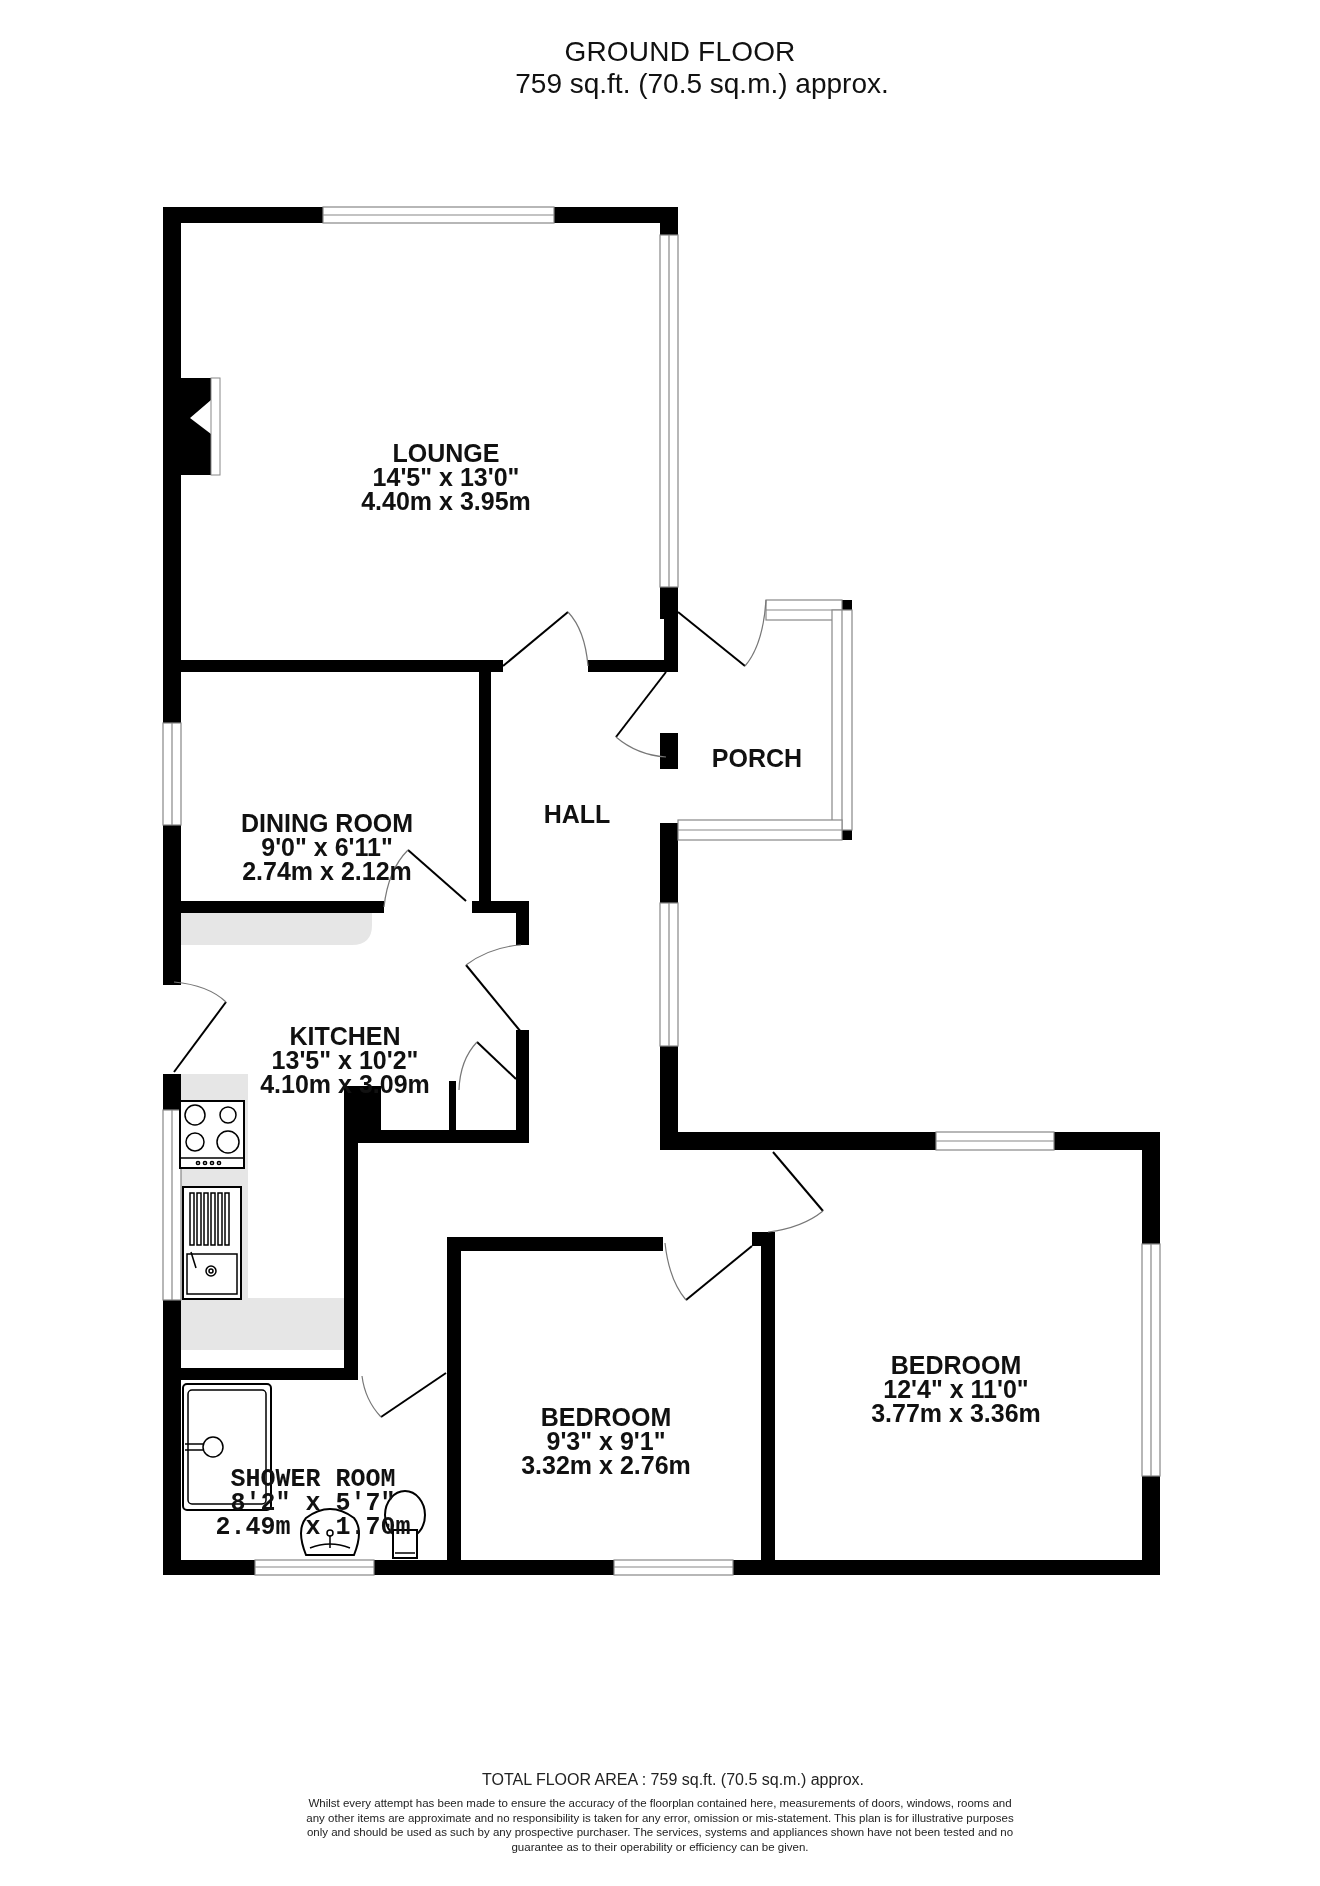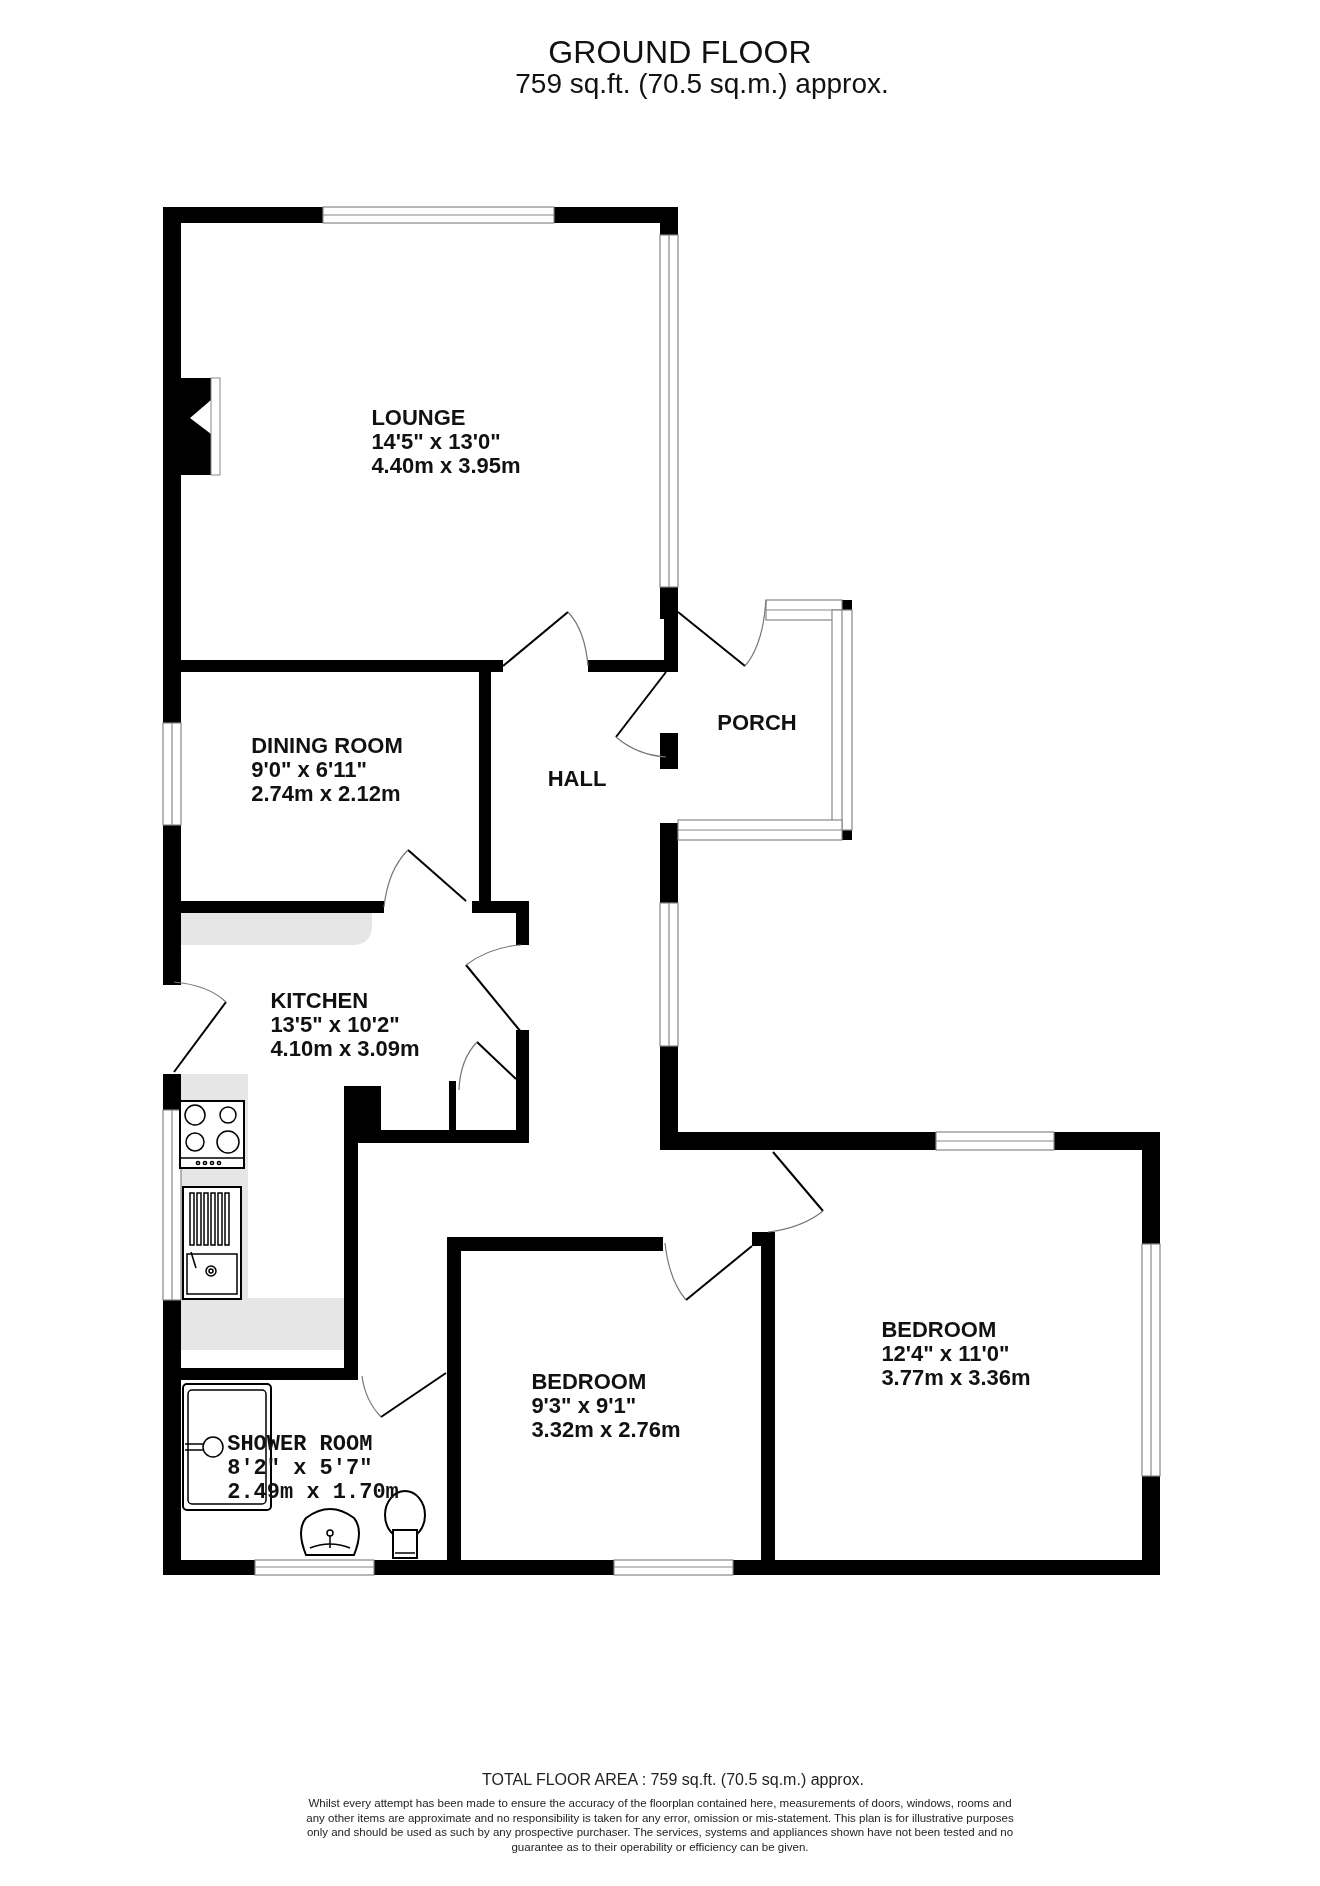--- a/index.html
+++ b/index.html
@@ -1,30 +1,30 @@
 <!DOCTYPE html>
 <html><head>
 <meta charset="utf-8">
 <style>
   html, body { margin: 0; padding: 0; background: #ffffff; }
   body { width: 1320px; height: 1886px; position: relative; overflow: hidden;
          font-family: "Liberation Sans", sans-serif; color: #111; }
   .header { position: absolute; left: 0; top: 36px; width: 1320px; text-align: center; }
-  .header .title { font-size: 32px; line-height: 32px; padding-left: 40px; letter-spacing: 0.2px; }
+  .header .title { font-size: 28px; line-height: 32px; padding-left: 40px; letter-spacing: 0.2px; }
   .header .area { font-size: 28px; line-height: 32px; padding-left: 84px; }
   svg.plan { position: absolute; left: 0; top: 0; }
   .wall { fill: #000; }
   .win { fill: #fff; stroke: #888; stroke-width: 1.2; }
   .winline { stroke: #888; stroke-width: 1.2; fill: none; }
   .door { stroke: #000; stroke-width: 2; fill: none; }
   .arc { stroke: #777; stroke-width: 1.2; fill: none; }
   .counter { fill: #e6e6e6; }
   .fix { fill: #fff; stroke: #000; stroke-width: 2; }
   .fixthin { fill: none; stroke: #000; stroke-width: 1.5; }
-  .room-label { position: absolute; text-align: left; font-weight: bold; font-size: 22px; line-height: 24px; transform: translateX(-50%); white-space: nowrap; }
+  .room-label { position: absolute; text-align: center; font-weight: bold; font-size: 25px; line-height: 24px; transform: translateX(-50%); white-space: nowrap; margin-top: 35px; }
   .room-label .dims { font-weight: bold; }
   .footer-total { position: absolute; top: 1771px; left: 0; width: 1320px; text-align: center; font-size: 16px; color: #222; padding-left: 13px; }
   .disclaimer { position: absolute; top: 1796px; left: 300px; width: 720px; text-align: center; font-size: 11.5px; line-height: 14.5px; color: #222; }
 </style>
 </head>
 <body>
 
 <div class="header">
   <div class="title">GROUND FLOOR</div>
   <div class="area">759 sq.ft. (70.5 sq.m.) approx.</div>
@@ -212,21 +212,21 @@
     <rect class="fix" x="393" y="1530" width="24" height="28"></rect>
     <line class="fixthin" x1="395" y1="1553" x2="415" y2="1553"></line>
   </g>
 </svg>
 
 <div class="room-label" style="left:446px; top:406px;">
   <div>LOUNGE</div>
   <div class="dims">14'5"  x 13'0"</div>
   <div class="dims">4.40m  x 3.95m</div>
 </div>
-<div class="room-label" style="left:327px; top:734px;">
+<div class="room-label" style="left:327px; top:776px;">
   <div>DINING ROOM</div>
   <div class="dims">9'0"  x 6'11"</div>
   <div class="dims">2.74m  x 2.12m</div>
 </div>
 <div class="room-label" style="left:577px; top:767px;">
   <div>HALL</div>
 </div>
 <div class="room-label" style="left:757px; top:711px;">
   <div>PORCH</div>
 </div>

